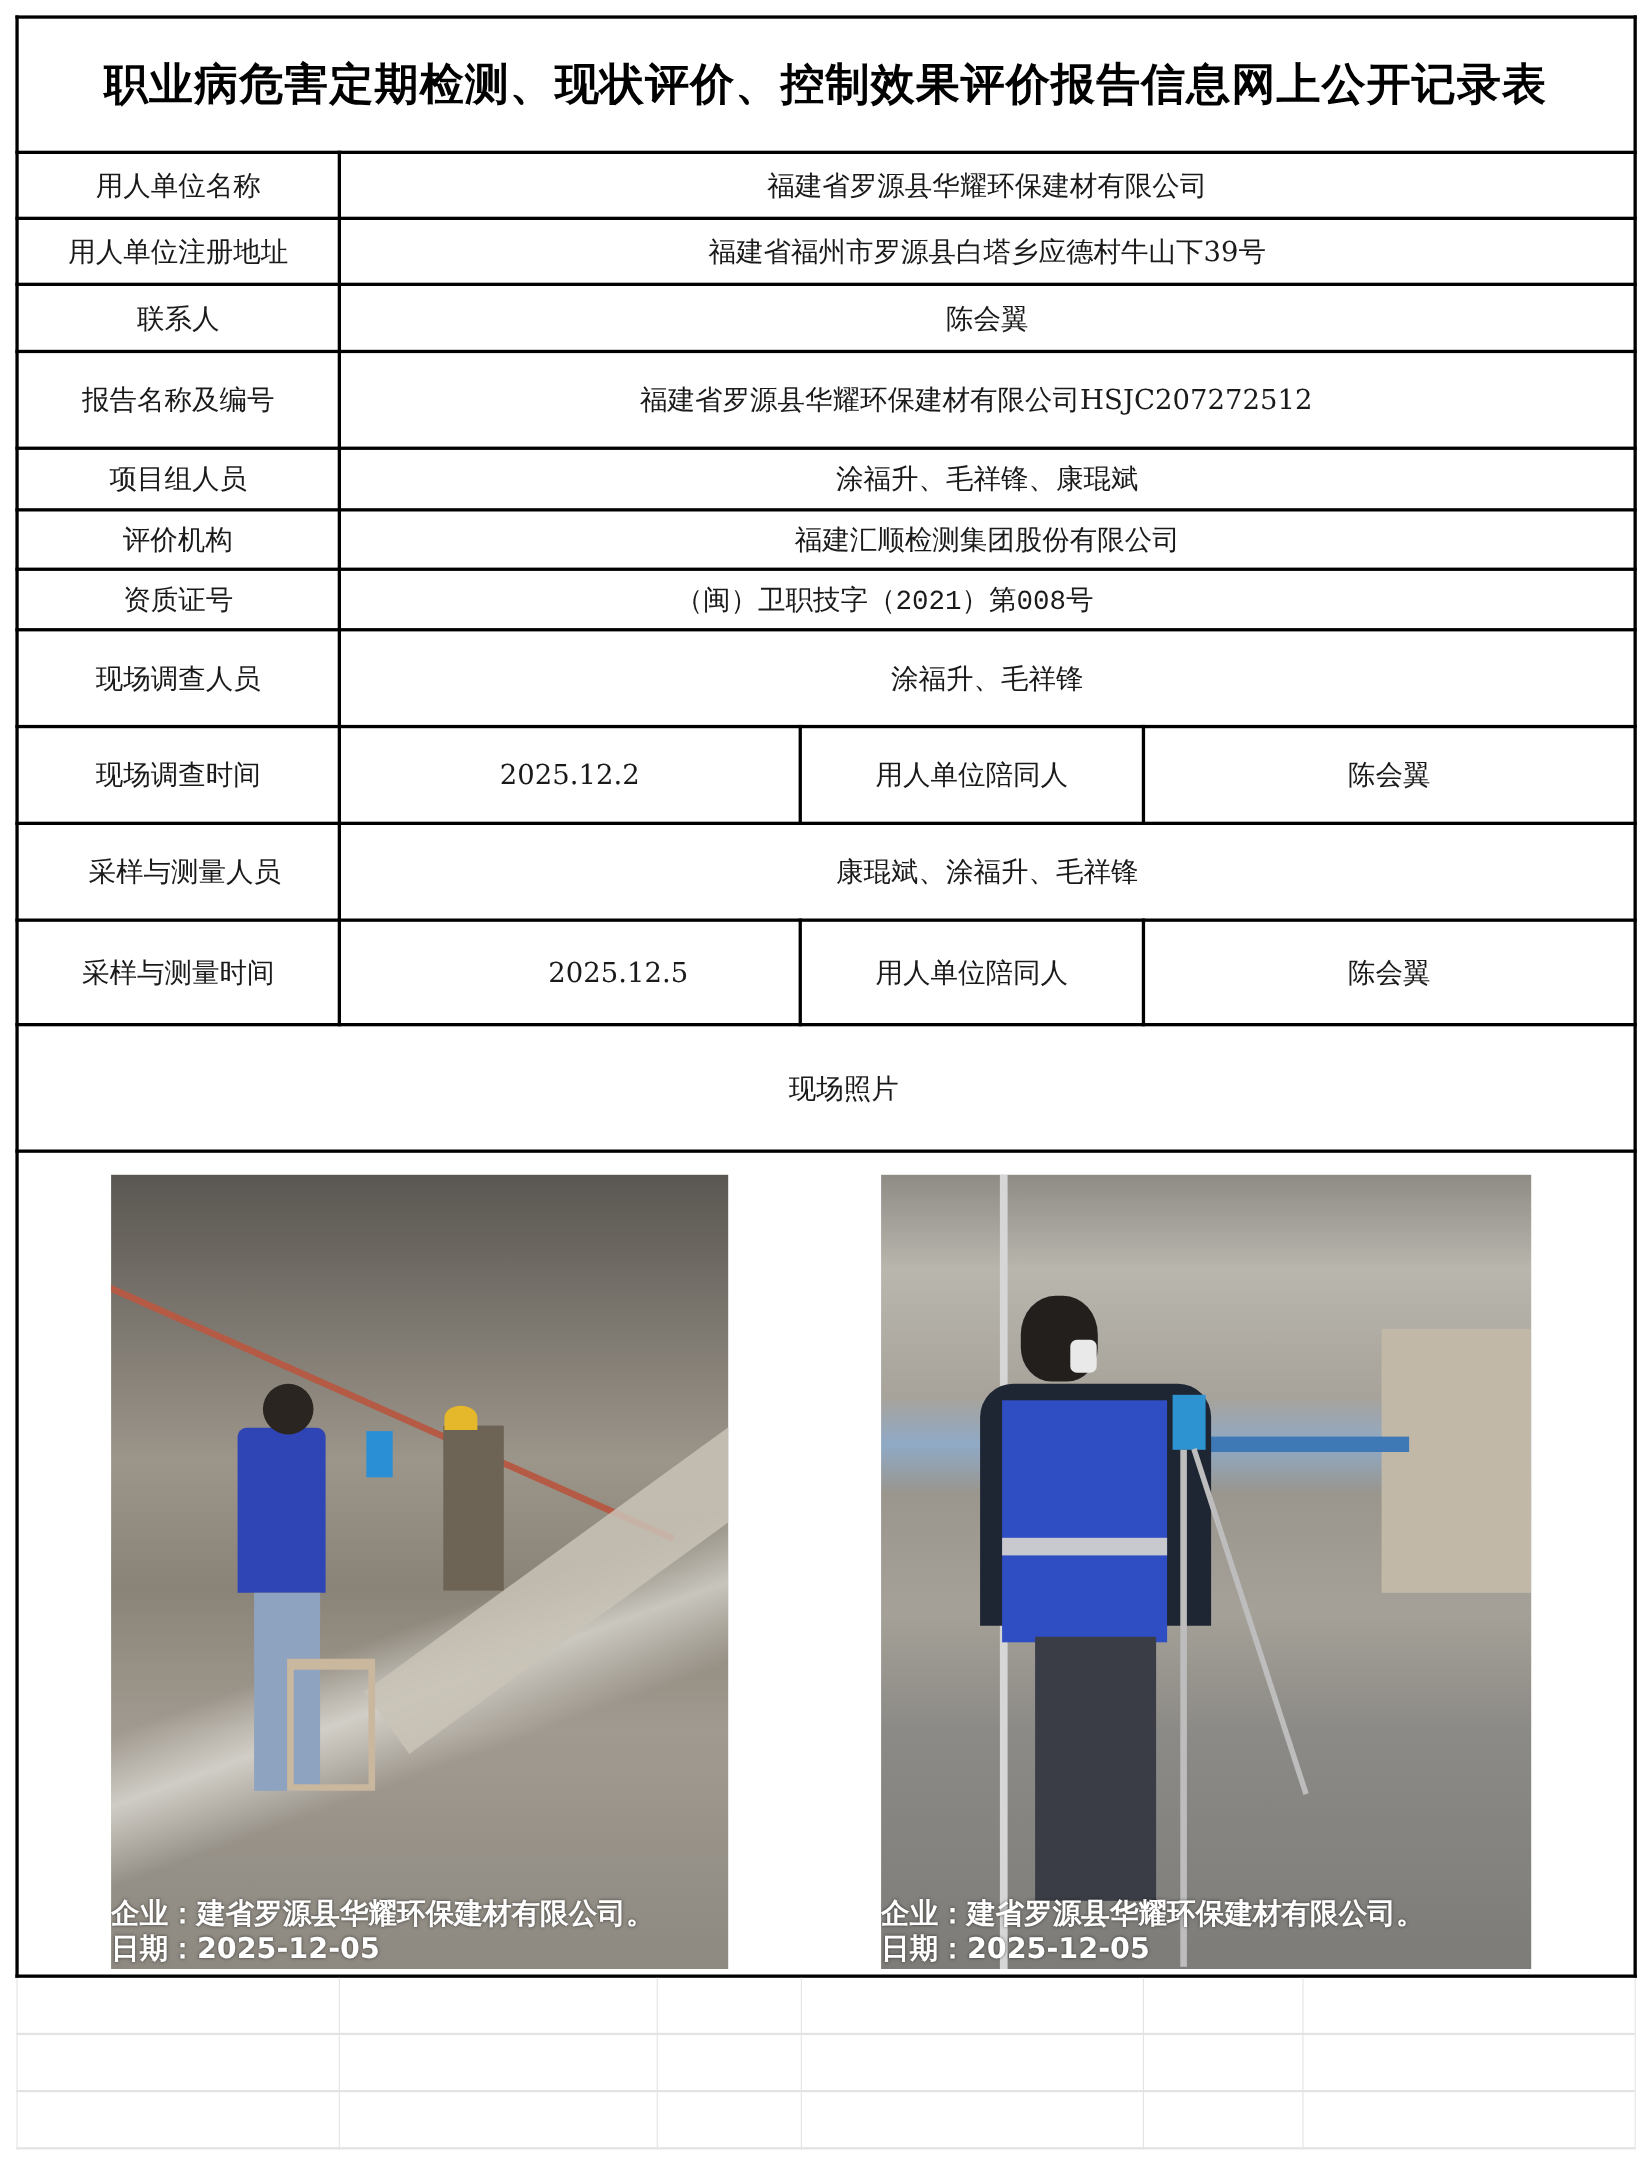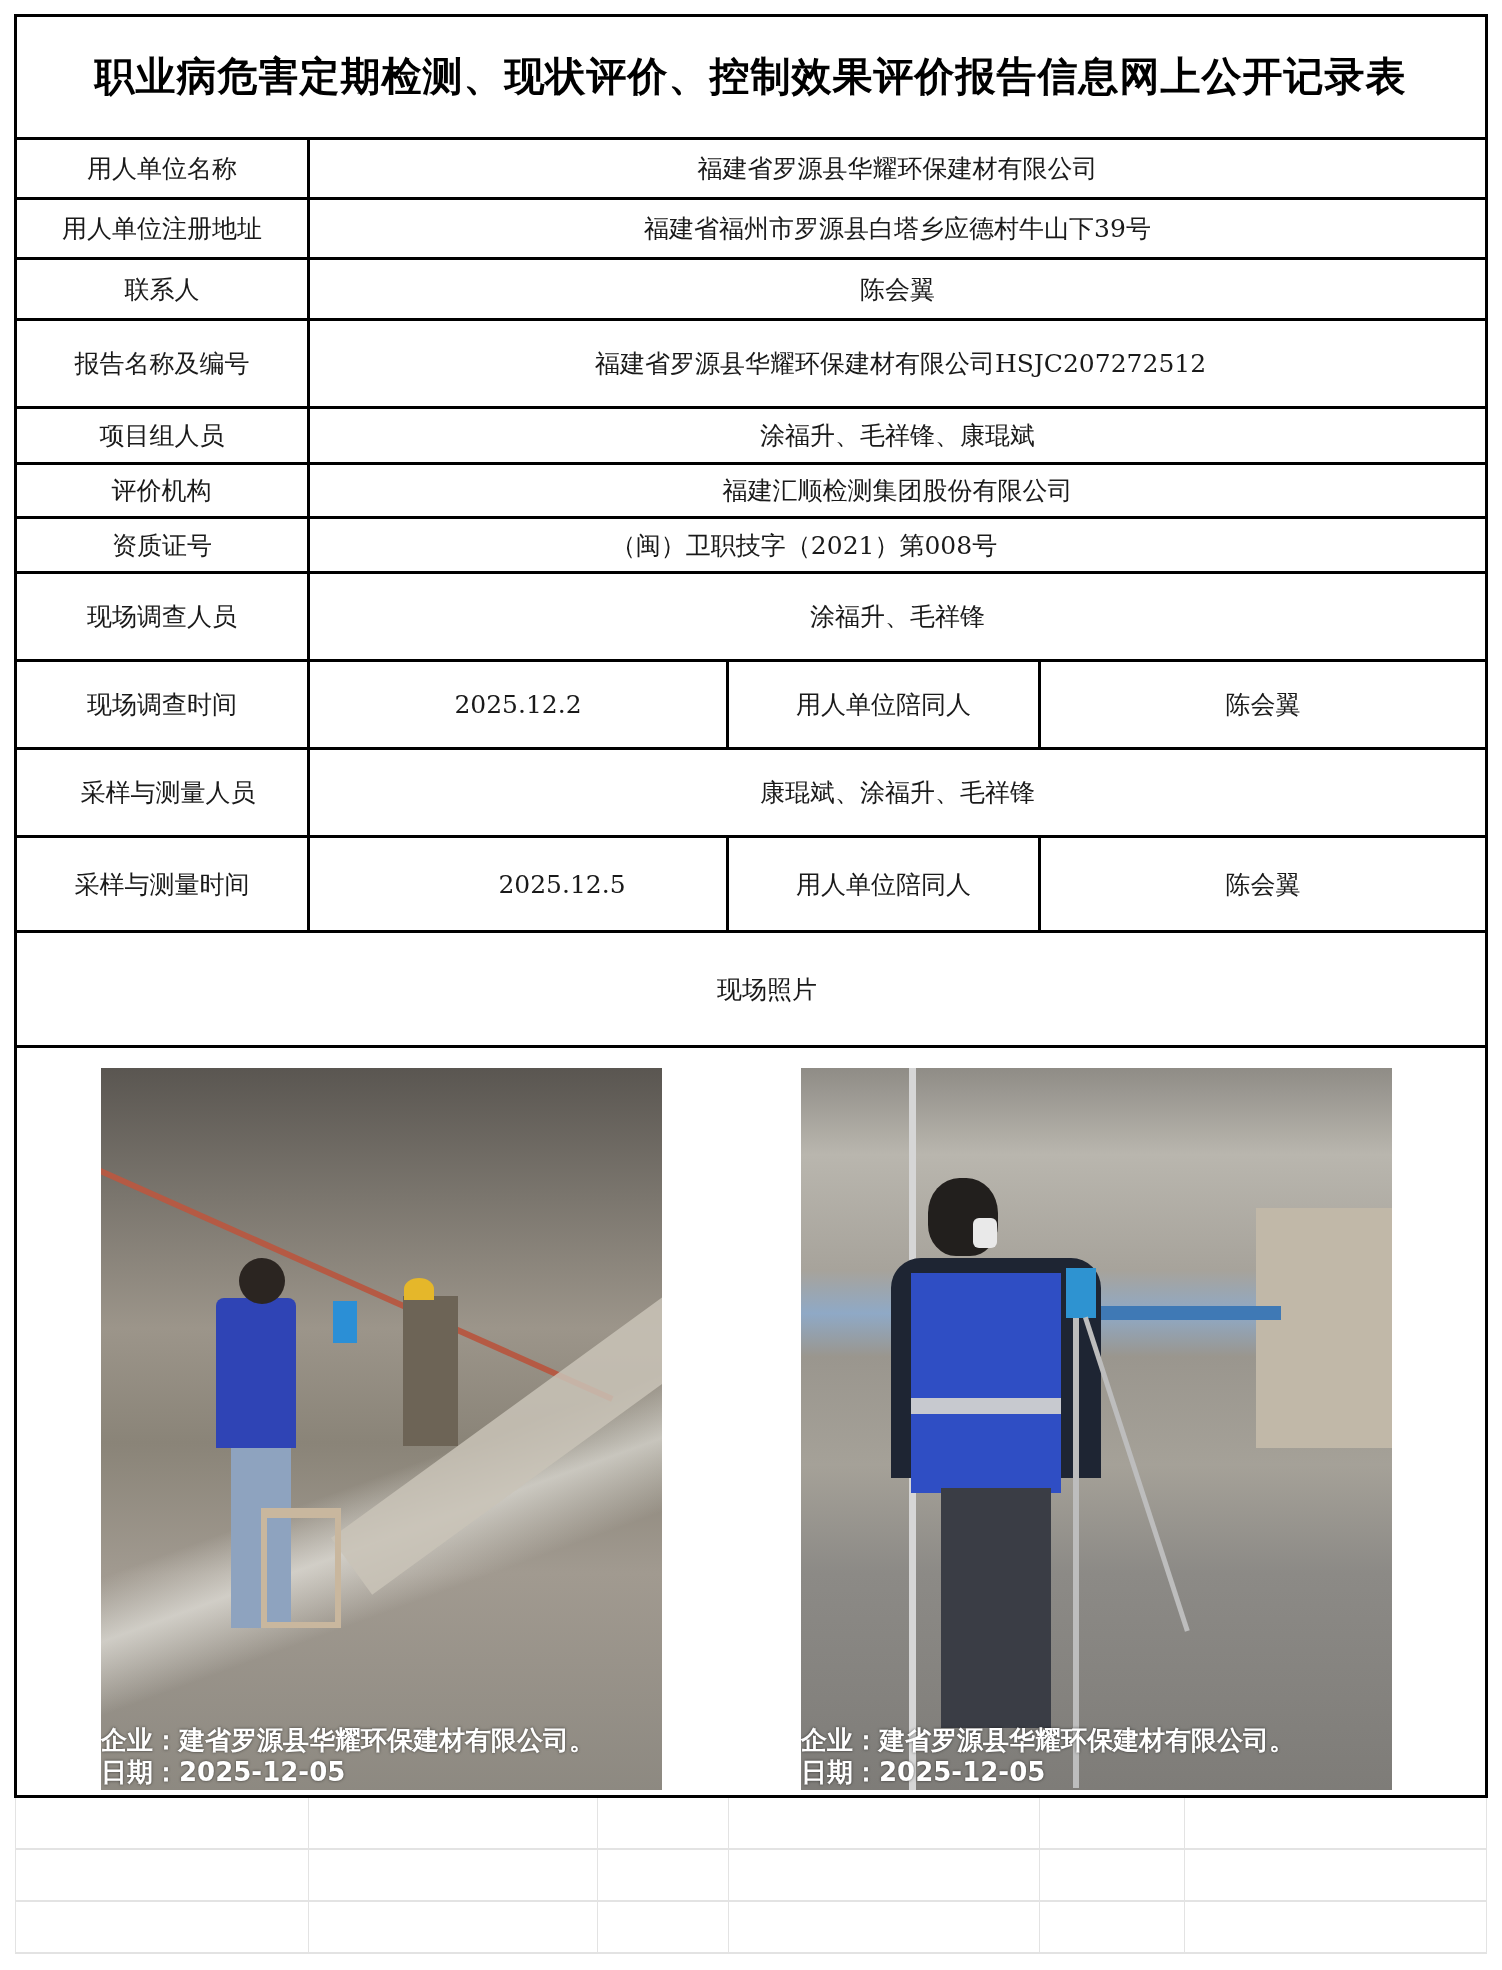--- a/index.html
+++ b/index.html
@@ -53,30 +53,30 @@
 <div class="cell" style="left:17px; top:140px; width:290px; height:57px;">用人单位名称</div>
 <div class="cell" style="left:310px; top:140px; width:1175px; height:57px;">福建省罗源县华耀环保建材有限公司</div>
 
 <div class="cell" style="left:17px; top:200px; width:290px; height:57px;">用人单位注册地址</div>
 <div class="cell" style="left:310px; top:200px; width:1175px; height:57px;">福建省福州市罗源县白塔乡应德村牛山下39号</div>
 
 <div class="cell" style="left:17px; top:260px; width:290px; height:58px;">联系人</div>
 <div class="cell" style="left:310px; top:260px; width:1175px; height:58px;">陈会翼</div>
 
 <div class="cell" style="left:17px; top:321px; width:290px; height:85px;">报告名称及编号</div>
-<div class="cell" style="left:313px; top:321px; width:1175px; height:85px;">福建省罗源县华耀环保建材有限公司HSJC207272512</div>
+<div class="cell" style="left:300px; top:321px; width:1175px; height:85px;">福建省罗源县华耀环保建材有限公司HSJC207272512</div>
 
 <div class="cell" style="left:17px; top:409px; width:290px; height:53px;">项目组人员</div>
 <div class="cell" style="left:310px; top:409px; width:1175px; height:53px;">涂福升、毛祥锋、康琨斌</div>
 
 <div class="cell" style="left:17px; top:465px; width:289px; height:51px;">评价机构</div>
 <div class="cell" style="left:310px; top:465px; width:1175px; height:51px;">福建汇顺检测集团股份有限公司</div>
 
 <div class="cell" style="left:17px; top:519px; width:290px; height:52px;">资质证号</div>
-<div class="cell" style="left:310px; top:519px; width:988px; height:52px;">（闽）卫职技字（2021）第008号</div>
+<div class="cell" style="left:310px; top:519px; width:988px; height:52px;font-family:Liberation Mono, monospace;">（闽）卫职技字（2021）第008号</div>
 
 <div class="cell" style="left:17px; top:574px; width:290px; height:85px;">现场调查人员</div>
 <div class="cell" style="left:310px; top:574px; width:1175px; height:85px;">涂福升、毛祥锋</div>
 
 <div class="cell" style="left:17px; top:662px; width:290px; height:85px;">现场调查时间</div>
 <div class="cell" style="left:310px; top:662px; width:416px; height:85px;">2025.12.2</div>
 <div class="cell" style="left:729px; top:662px; width:309px; height:85px;">用人单位陪同人</div>
 <div class="cell" style="left:1041px; top:662px; width:444px; height:85px;">陈会翼</div>
 
 <div class="cell" style="left:17px; top:750px; width:290px; height:85px;padding-left:12px;">采样与测量人员</div>

